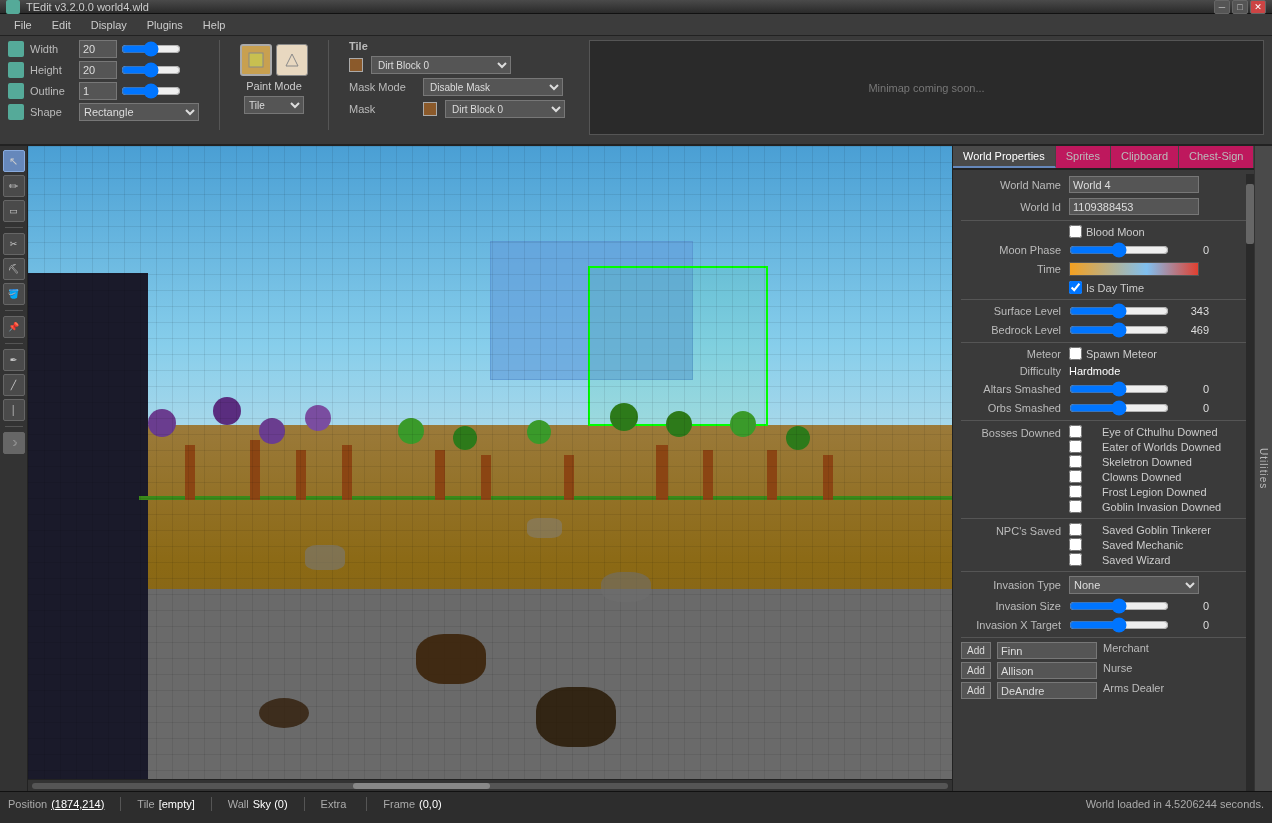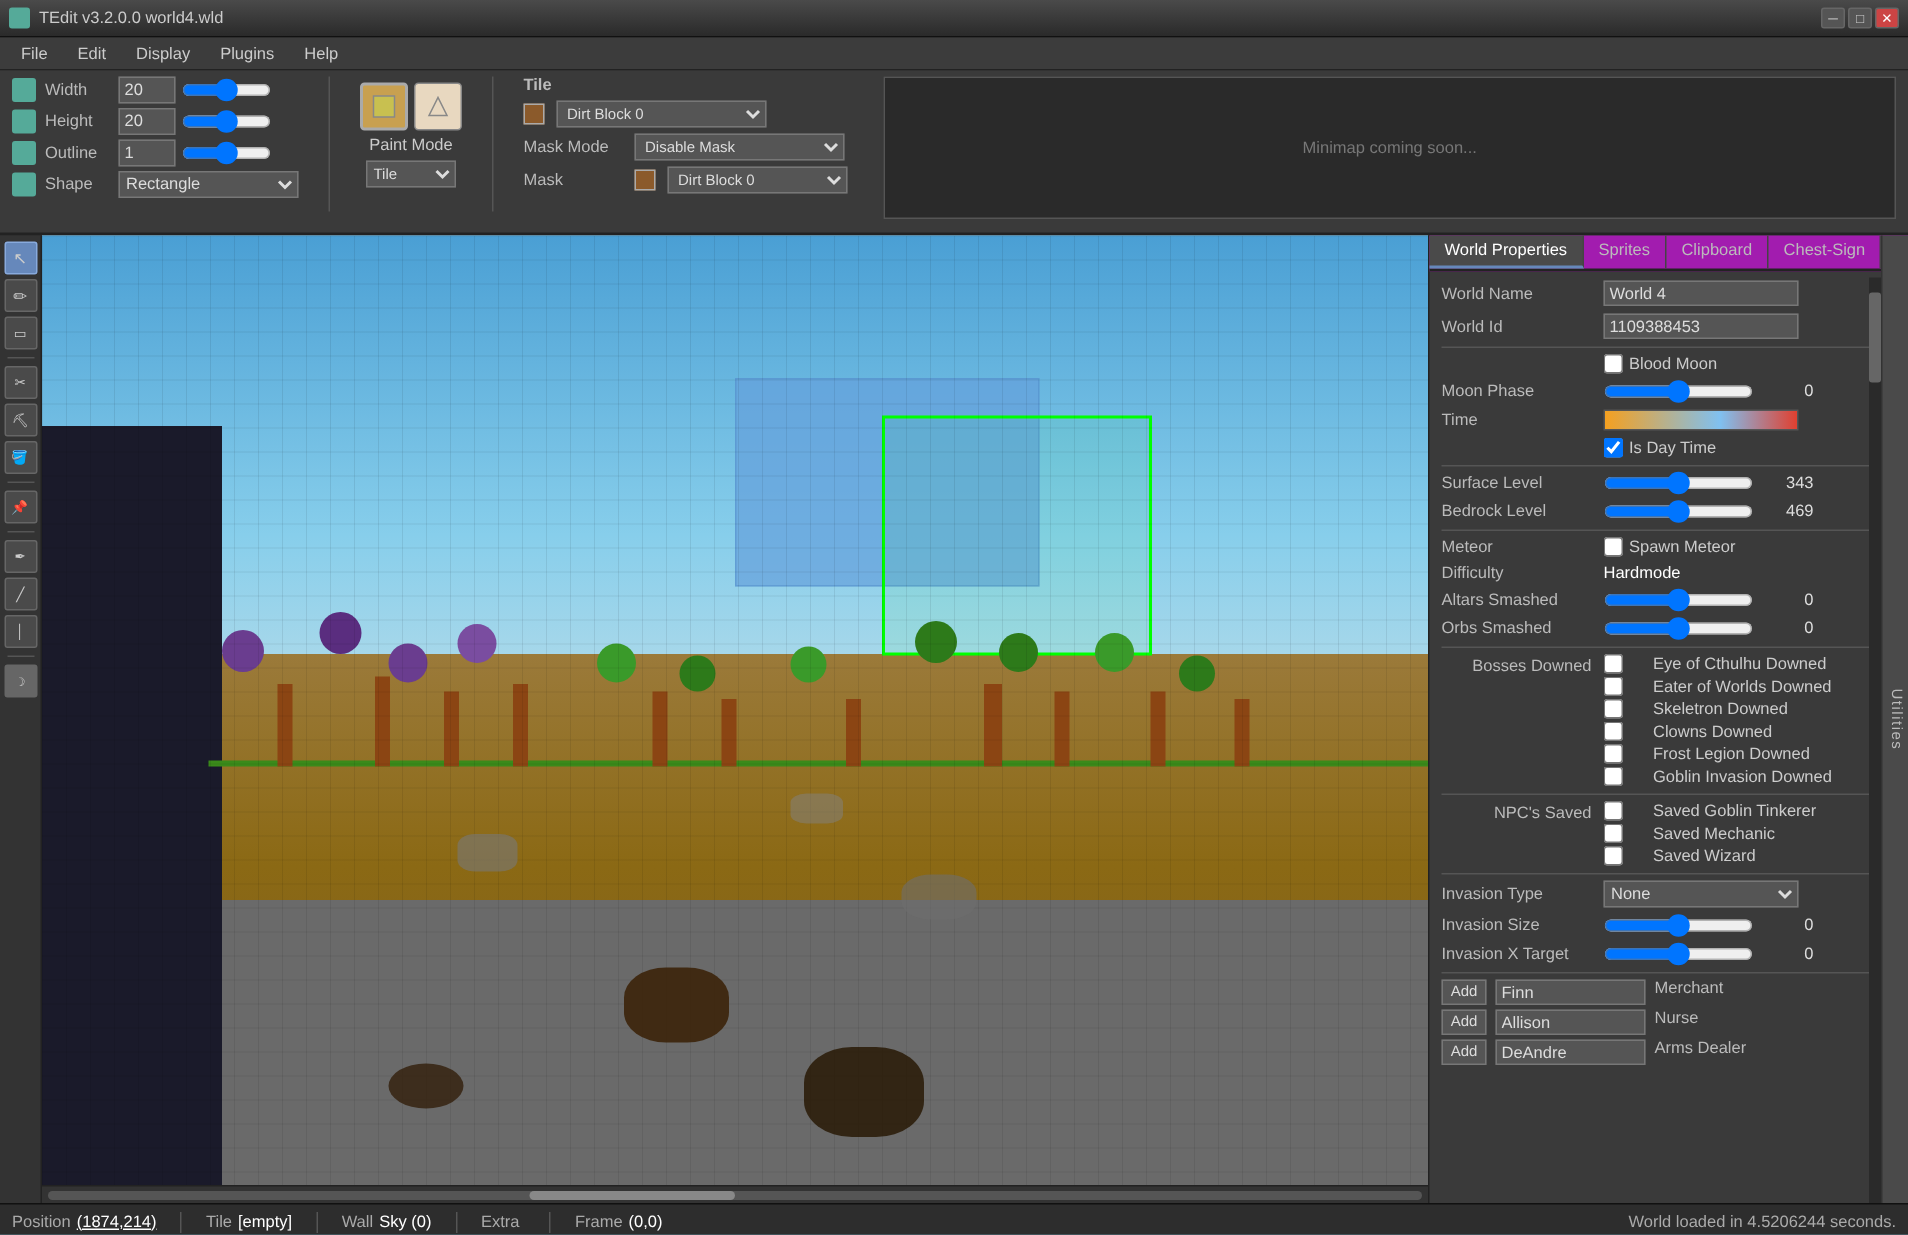--- a/index.html
+++ b/index.html
@@ -1,20 +1,20 @@
 <!DOCTYPE html>
 <html><head>
   <meta charset="utf-8">
   <style>
     * { box-sizing: border-box; margin: 0; padding: 0; }
     body { width: 1272px; height: 823px; background: #2d2d2d; font-family: 'Segoe UI', Tahoma, sans-serif; font-size: 11px; color: #ddd; overflow: hidden; }
 
     
     #titlebar {
-      width: 100%; height: 25px; background: linear-gradient(to bottom, #4a4a4a, #2a2a2a);
+      width: 100%; height: 14px; background: linear-gradient(to bottom, #4a4a4a, #2a2a2a);
       display: flex; align-items: center; justify-content: space-between; padding: 0 6px;
       border-bottom: 1px solid #111;
     }
     #titlebar-left { display: flex; align-items: center; gap: 6px; }
     #titlebar-icon { width: 14px; height: 14px; background: #5a9; border-radius: 2px; }
     #titlebar-text { color: #ccc; font-size: 11px; }
     #titlebar-controls { display: flex; gap: 2px; }
     .tb-btn { width: 16px; height: 14px; border: 1px solid #666; border-radius: 2px; display: flex; align-items: center; justify-content: center; font-size: 9px; cursor: pointer; }
     .tb-min { background: #555; color: #ccc; }
     .tb-max { background: #555; color: #ccc; }
@@ -63,28 +63,28 @@
     #canvas-area {
       flex: 1; background: #87CEEB; overflow: hidden; position: relative;
     }
 
     
     #right-panel {
       width: 320px; background: #3a3a3a; border-left: 1px solid #222;
       display: flex; flex-direction: column;
     }
     #right-tabs {
-      display: flex; background: #a21caf; border-bottom: 2px solid #222;
+      display: flex; background: #be185d; border-bottom: 2px solid #222;
     }
     .r-tab { padding: 4px 10px; font-size: 11px; cursor: pointer; color: #bbb; border-right: 1px solid #444; }
     .r-tab.active { background: #4a4a4a; color: #fff; border-bottom: 2px solid #6688bb; }
 
     #world-props-content { flex: 1; overflow-y: auto; padding: 6px 8px; }
     .prop-row { display: flex; align-items: center; margin-bottom: 5px; }
-    .prop-label { color: #bbb; font-size: 11px; text-align: left; min-width: 100px; margin-right: 8px; }
+    .prop-label { color: #bbb; font-size: 11px; text-align: right; min-width: 100px; margin-right: 8px; }
     .prop-value { color: #fff; font-size: 11px; }
     .prop-input { width: 130px; height: 17px; background: #555; border: 1px solid #777; color: #ddd; font-size: 11px; padding: 1px 3px; }
     .prop-slider { width: 100px; height: 14px; }
     .prop-number { width: 40px; text-align: right; color: #ddd; font-size: 11px; }
     .prop-checkbox { margin-right: 4px; }
     .prop-check-label { color: #ccc; font-size: 11px; }
     .prop-section-label { color: #bbb; font-size: 11px; text-align: right; min-width: 100px; margin-right: 8px; align-self: flex-start; margin-top: 2px; }
     .prop-select { width: 130px; height: 18px; background: #555; border: 1px solid #777; color: #ddd; font-size: 11px; }
     .bosses-list { display: flex; flex-direction: column; gap: 2px; }
     .boss-item { display: flex; align-items: flex-end; gap: 20px; }

